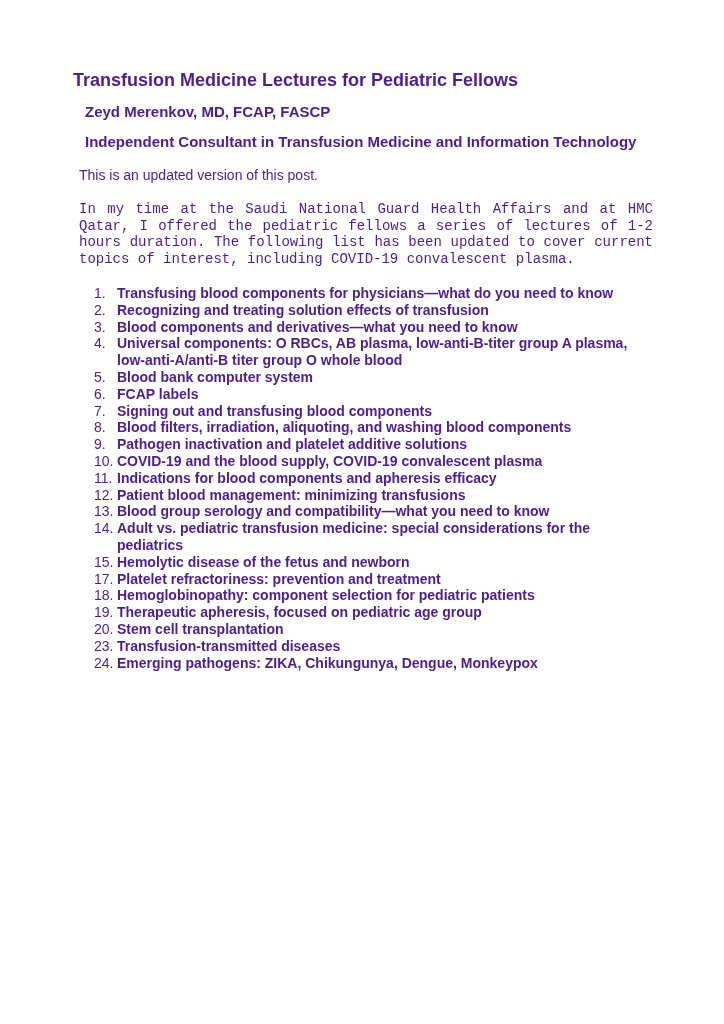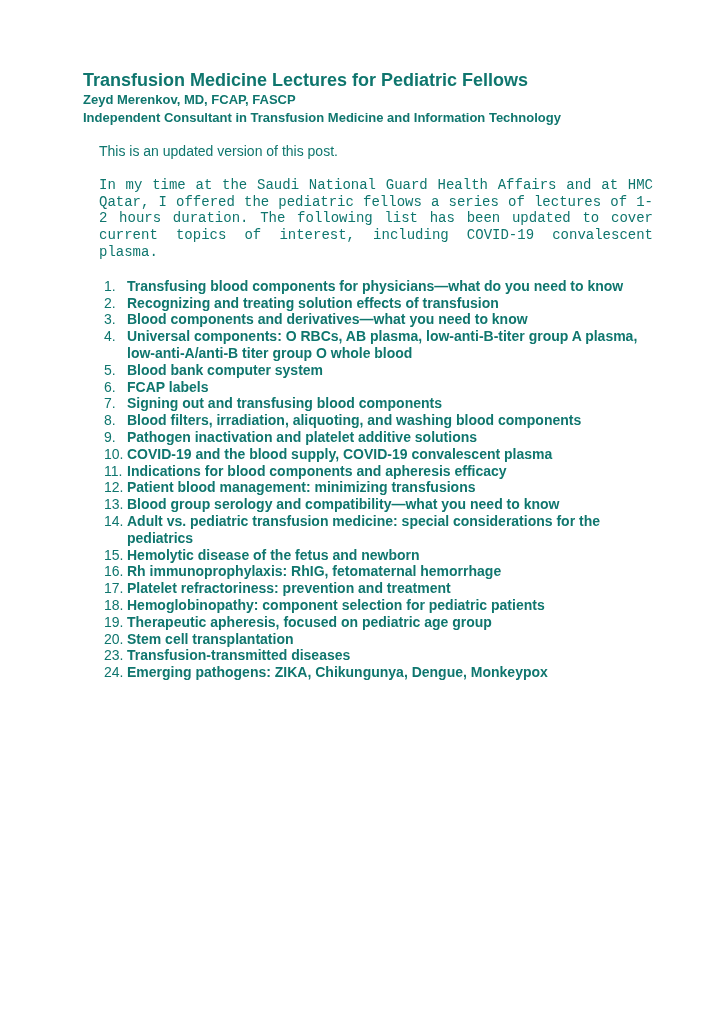--- a/index.html
+++ b/index.html
@@ -1,23 +1,23 @@
 <!DOCTYPE html>
 <html><head>
 <meta charset="utf-8">
 <style>
   html, body { margin: 0; padding: 0; background: #ffffff; }
   body { width: 724px; height: 1024px; position: relative; overflow: hidden; }
   .page {
-    position: absolute; left: 83px; top: 70px; width: 586px;
-    font-family: "Liberation Sans", sans-serif; color: #0f766e;
+    position: absolute; left: 73px; top: 70px; width: 586px;
+    font-family: "Liberation Sans", sans-serif; color: #4c1d95;
   }
   .title { font-size: 18px; font-weight: bold; line-height: 21px; margin: 0; }
-  .subtitle { font-size: 13px; font-weight: bold; line-height: 17.5px; margin: 0; }
-  .para { font-size: 14px; line-height: 16.8px; margin: 16px; }
+  .subtitle { font-size: 15px; font-weight: bold; line-height: 17.5px; margin: 12px; }
+  .para { font-size: 14px; line-height: 16.8px; margin: 6px; }
   .intro { margin-top: 17px; }
   .body-para { margin-top: 17px; text-align: justify; font-family: Liberation Mono, monospace; }
   .lecture-list { list-style: none; margin: 17px 0 0 0; padding: 0; font-size: 14px; line-height: 16.8px; }
   .lecture-list li { display: flex; padding-left: 21px; }
   .lecture-list .num { flex: 0 0 23px; }
   .lecture-list .txt { flex: 1 1 auto; font-weight: bold; }
 </style>
 </head>
 <body>
 
@@ -84,24 +84,20 @@
       </li>
     <li>
         <span class="num">14.</span>
         <span class="txt">Adult vs. pediatric transfusion medicine:  special considerations for the pediatrics</span>
       </li>
     <li>
         <span class="num">15.</span>
         <span class="txt">Hemolytic disease of the fetus and newborn</span>
       </li>
     <li>
-        <span class="num">16.</span>
-        <span class="txt">Rh immunoprophylaxis:  RhIG, fetomaternal hemorrhage</span>
-      </li>
-    <li>
         <span class="num">17.</span>
         <span class="txt">Platelet refractoriness:  prevention and treatment</span>
       </li>
     <li>
         <span class="num">18.</span>
         <span class="txt">Hemoglobinopathy:  component selection for pediatric patients</span>
       </li>
     <li>
         <span class="num">19.</span>
         <span class="txt">Therapeutic apheresis, focused on pediatric age group</span>

